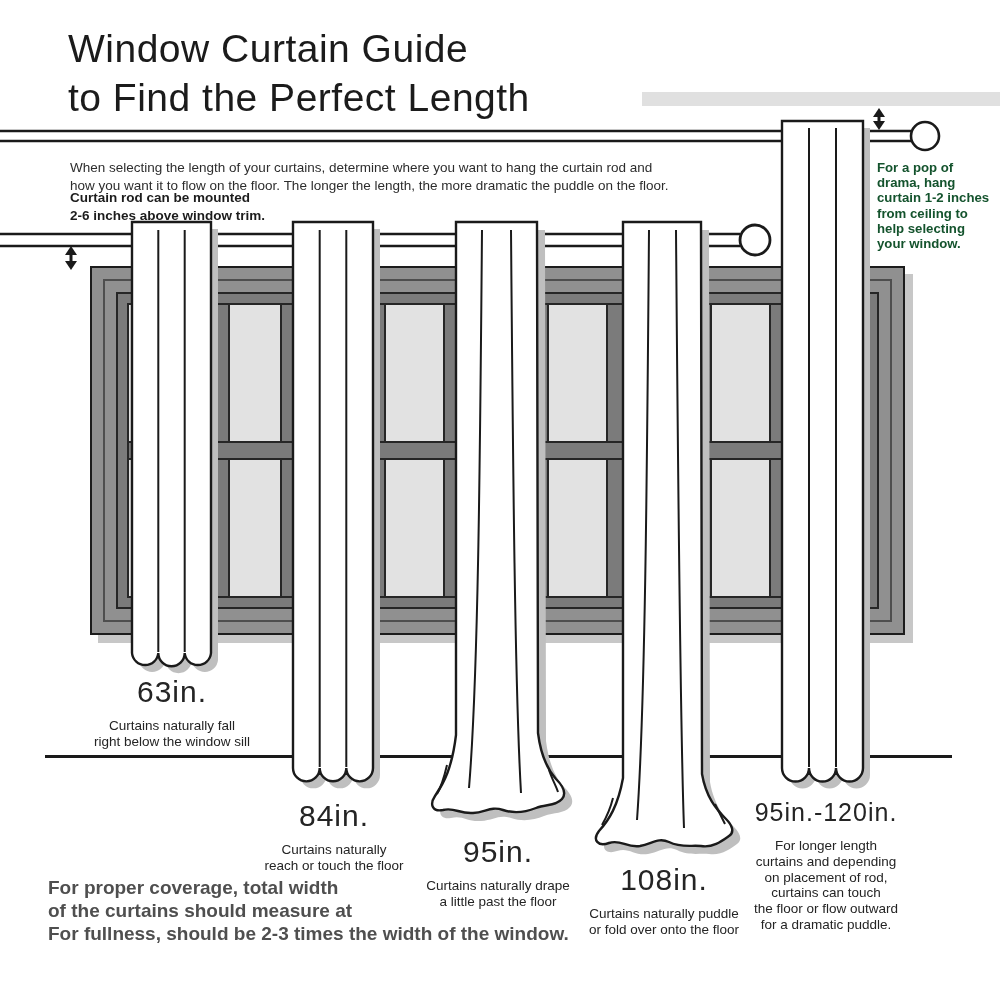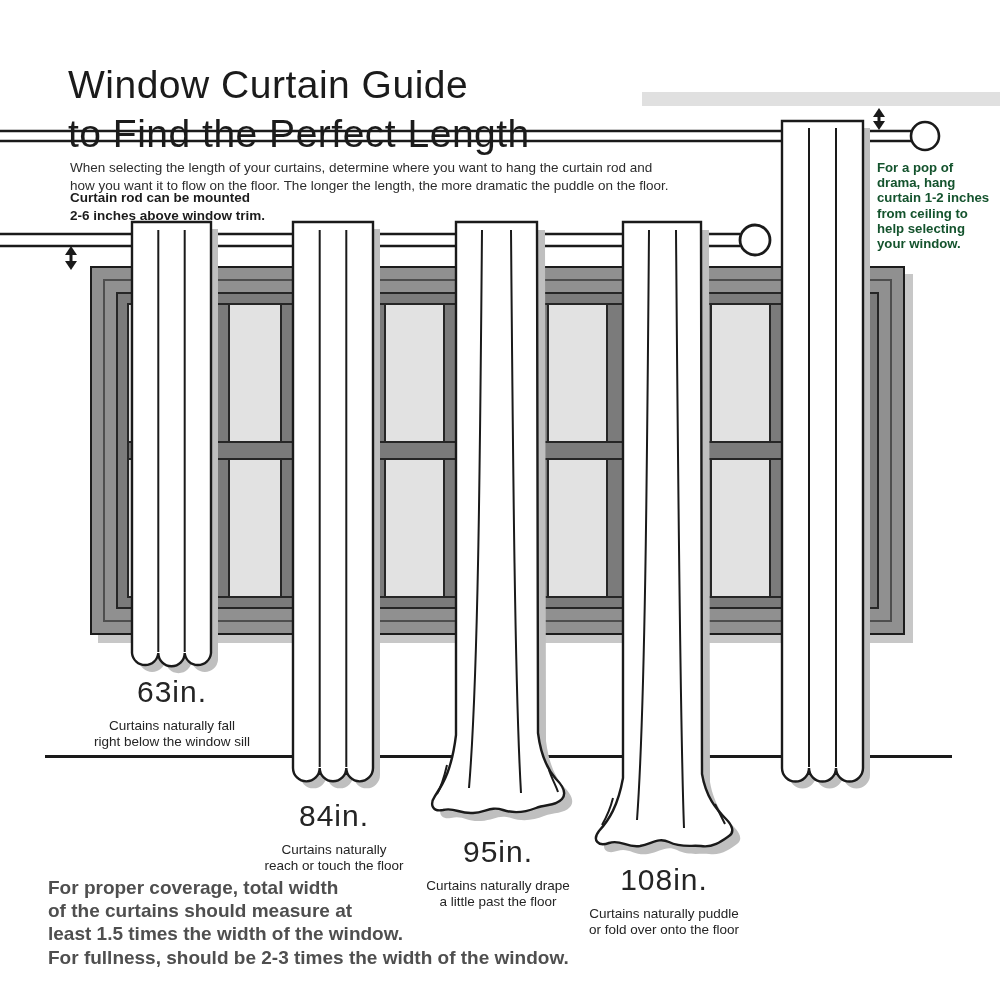--- a/index.html
+++ b/index.html
@@ -2,21 +2,21 @@
 <html><head>
 <meta charset="utf-8">
 <style>
   html,body{margin:0;padding:0;background:#fff;}
   #canvas{
     position:relative;width:1000px;height:1000px;overflow:hidden;background:#ffffff;
     font-family:"Liberation Sans","DejaVu Sans",sans-serif;color:#1f1f1f;
   }
   .abs{position:absolute;}
   
-  #title{left:68px;top:24px;font-size:39px;line-height:49px;letter-spacing:.5px;color:#1b1b1b;font-weight:400;margin-top:36px;}
+  #title{left:68px;top:24px;font-size:39px;line-height:49px;letter-spacing:.5px;color:#1b1b1b;font-weight:400;}
   
   #intro{left:70px;top:149px;font-size:13.5px;line-height:17.5px;color:#2d2d2d;margin-top:10px;}
   #rod-note{left:70px;top:189px;font-size:13.5px;line-height:17.5px;color:#1c1c1c;font-weight:bold;}
   #ceiling-note{left:877px;top:160px;font-size:13.2px;line-height:15.2px;color:#14532d;font-weight:bold;}
   
   #ceiling-bar{left:642px;top:92px;width:358px;height:14px;background:#e0e0e0;}
   #floor-line{left:45px;top:755px;width:907px;height:3px;background:#1a1a1a;}
   
   #window-shadow{left:98px;top:274px;width:815px;height:369px;background:#c7c7c7;}
   #window{left:90px;top:266px;width:815px;height:369px;background:#909090;border:2px solid #1c1c1c;box-sizing:border-box;}
@@ -167,21 +167,31 @@
   </div>
 
   <div class="abs lbl" id="lbl-108">
     <div class="num">108in.</div>
     <div class="desc">
       <div>Curtains naturally puddle</div>
       <div>or fold over onto the floor</div>
     </div>
   </div>
 
+  <div class="abs lbl" id="lbl-95-120">
+    <div class="num">95in.-120in.</div>
+    <div class="desc">
+      <div>For longer length</div>
+      <div>curtains and depending</div>
+      <div>on placement of rod,</div>
+      <div>curtains can touch</div>
+      <div>the floor or flow outward</div>
+      <div>for a dramatic puddle.</div>
+    </div>
+  </div>
 
   <div class="abs" id="footer">
     <div>For proper coverage, total width</div>
     <div>of the curtains should measure at</div>
-    <div>least 1.5 times the width of the window.</div>
     <div>For fullness, should be 2-3 times the width of the window.</div>
   </div>
 
 </div>
 
 </body></html>

